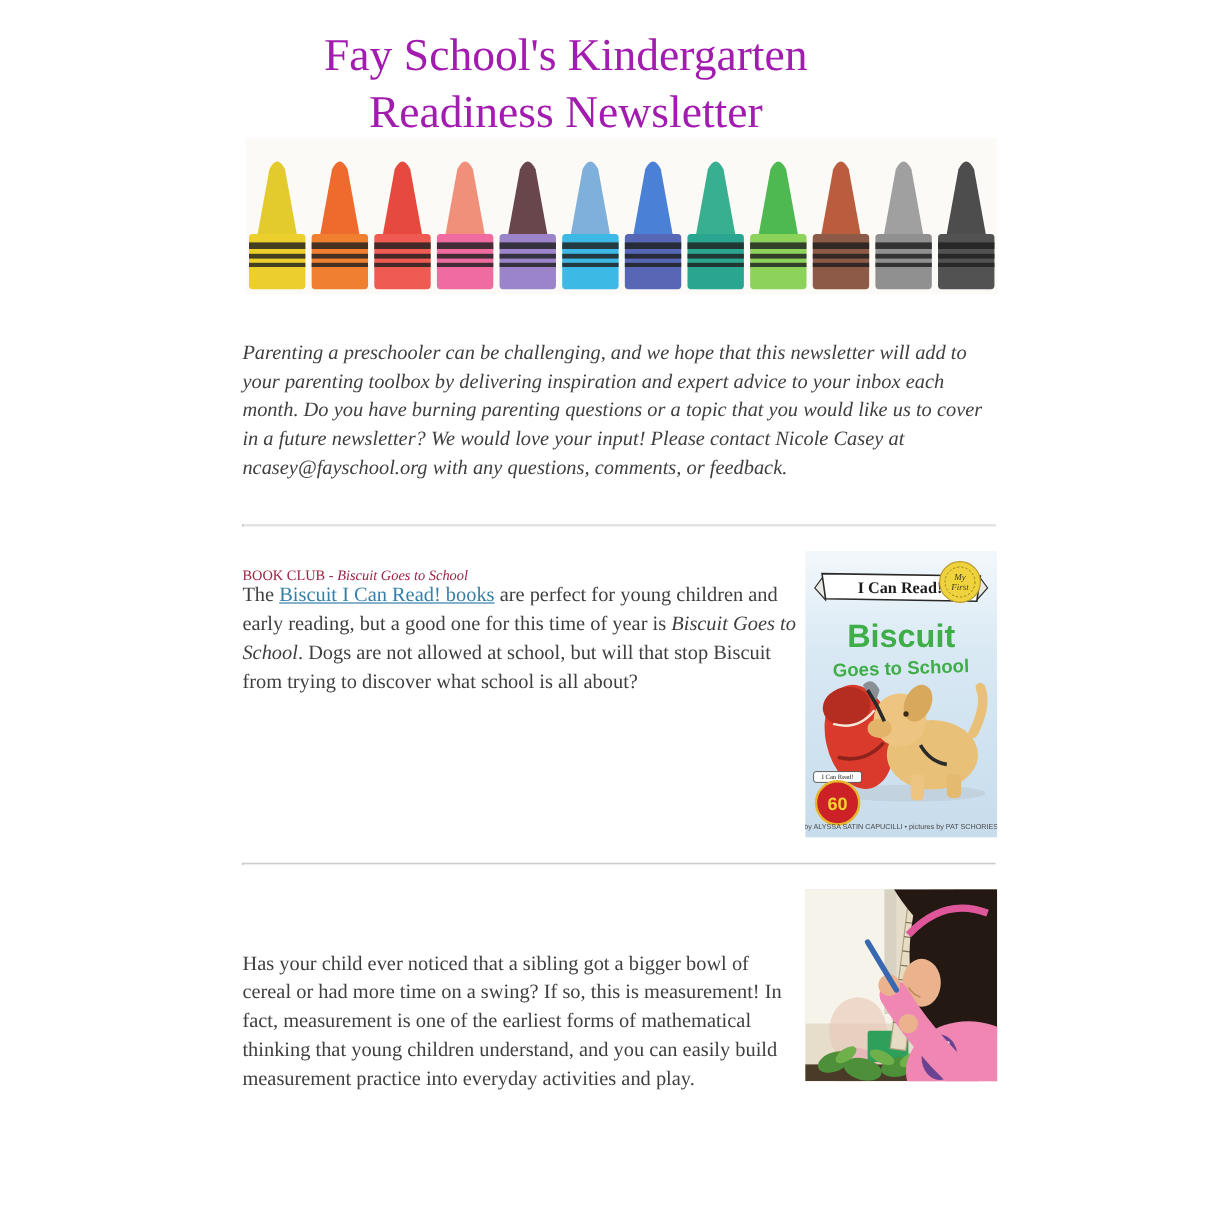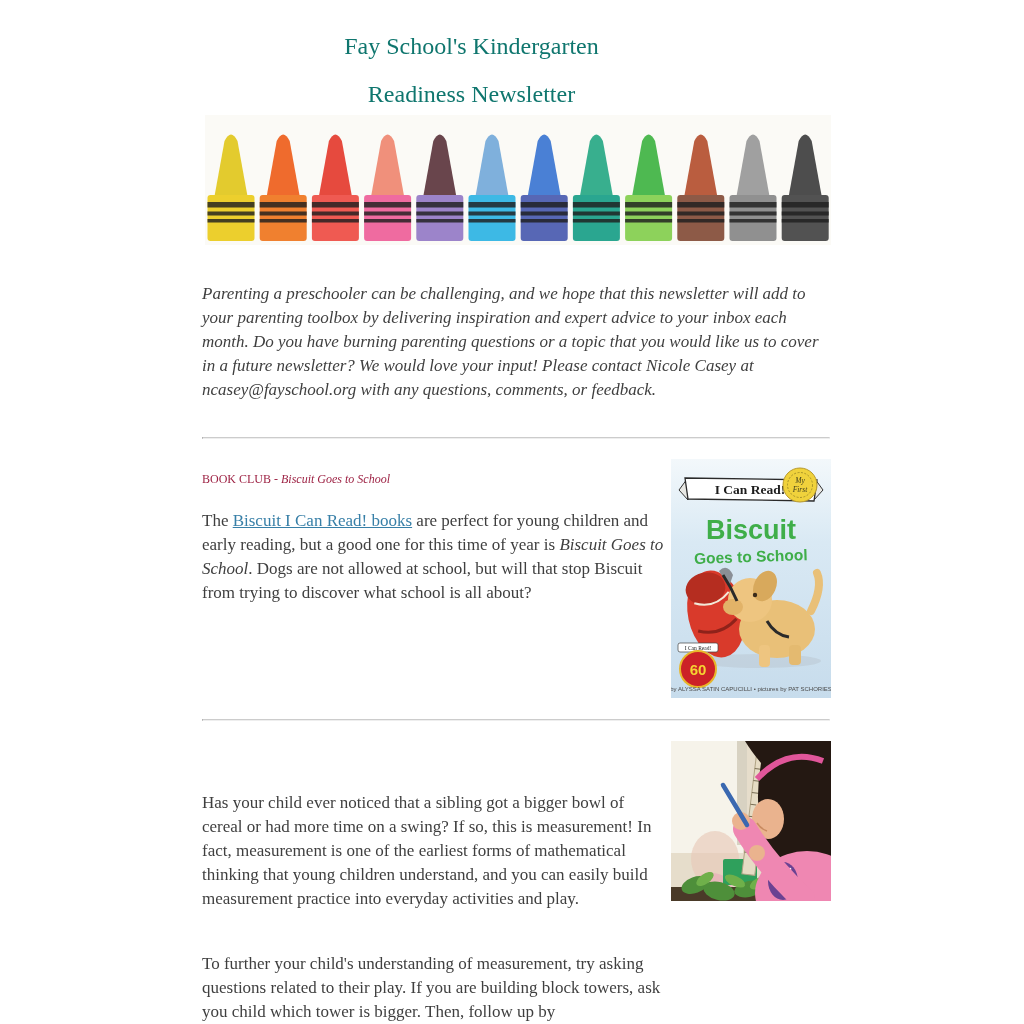--- a/index.html
+++ b/index.html
@@ -11,22 +11,22 @@
     overflow: hidden;
     background: #ffffff;
     font-family: "Liberation Serif", serif;
   }
   .abs { position: absolute; }
 
   
   #masthead {
     top: 22px; left: 0; width: 943px;
     text-align: center;
-    color: #0f766e;
-    font-size: 24px;
+    color: #a21caf;
+    font-size: 38px;
     line-height: 48px;
     font-weight: 400;
   }
 
   
   #crayon-banner {
     top: 115px; left: 205px; width: 626px; height: 130px;
     background: #fbfaf6;
   }
 
@@ -54,21 +54,21 @@
   #divider-1 { top: 437px; }
   #divider-2 { top: 719px; }
 
   .section-heading {
     font-size: 12px;
     color: #9d2143;
     white-space: nowrap;
   }
   .section-heading .italic { font-style: italic; }
   #book-heading { top: 472px; left: 202px; }
-  #book-para { top: 509px; left: 202px; width: 464px; }
+  #book-para { top: 484px; left: 202px; width: 464px; }
 
   #lit-heading { top: 754px; left: 202px; }
   #lit-para-1 { top: 791px; left: 202px; width: 464px; }
   #lit-para-2 { top: 952px; left: 202px; width: 464px; }
 
   .italic { font-style: italic; }
   a.inline-link {
     color: #377fa7;
     text-decoration: underline;
     cursor: pointer;
@@ -227,21 +227,20 @@
       </g>
 
       <text x="80" y="232" font-family="Liberation Sans, sans-serif" font-size="6" fill="#4a4a4a" text-anchor="middle">by ALYSSA SATIN CAPUCILLI • pictures by PAT SCHORIES</text>
     </svg>
   </div>
 
   <hr id="divider-2" class="abs divider">
 
 
   <div id="lit-para-1" class="abs para">Has your child ever noticed that a sibling got a bigger bowl of cereal or had more time on a swing? If so, this is measurement! In fact, measurement is one of the earliest forms of mathematical thinking that young children understand, and you can easily build measurement practice into everyday activities and play.</div>
-  <div id="lit-para-2" class="abs para">To further your child's understanding of measurement, try asking questions related to their play. If you are building block towers, ask you child which tower is bigger. Then, follow up by</div>
 
   <div id="lit-photo" class="abs">
     <svg width="160" height="160" viewBox="0 0 160 160">
       <rect width="160" height="160" fill="#e6ddcb"></rect>
       <rect x="0" y="0" width="72" height="112" fill="#f6f3ea"></rect>
       <rect x="66" y="0" width="10" height="104" fill="#d8d2c2"></rect>
       <rect x="104" y="0" width="56" height="160" fill="#cfc3a8"></rect>
       <rect x="124" y="0" width="36" height="56" fill="#b5a88c"></rect>
 
       <ellipse cx="44" cy="118" rx="24" ry="28" fill="#e8c9b8" opacity="0.65"></ellipse>

